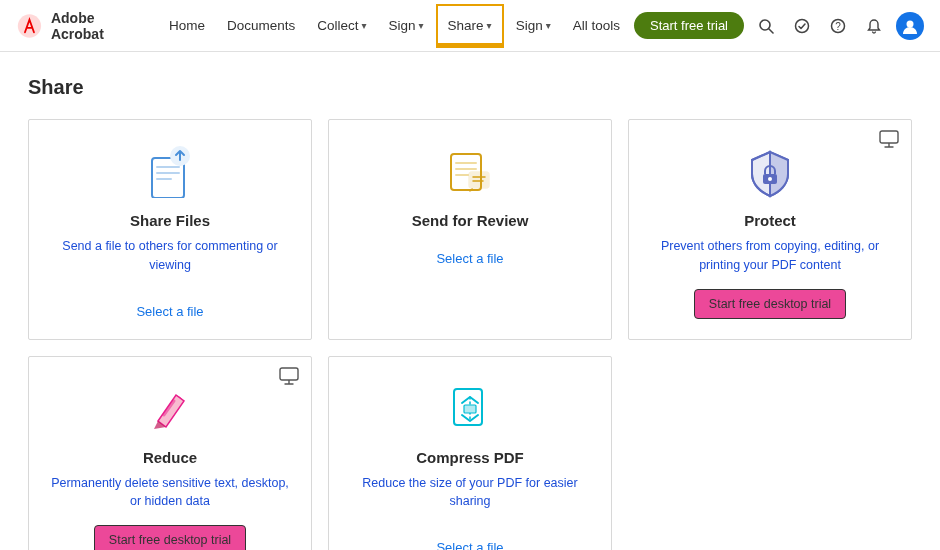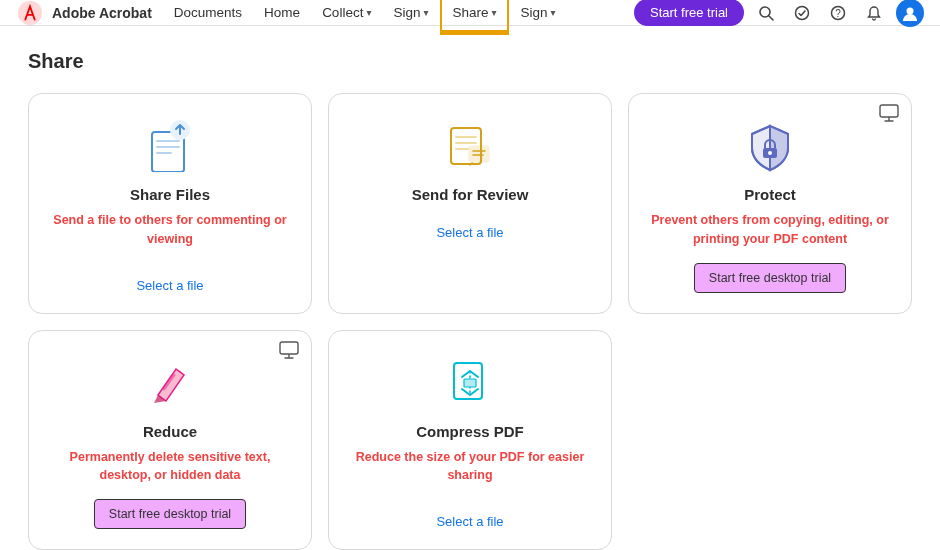--- a/index.html
+++ b/index.html
@@ -1,20 +1,20 @@
 <!DOCTYPE html>
 <html><head>
   <meta charset="utf-8">
   <style>
     * { box-sizing: border-box; margin: 0; padding: 0; }
     body { font-family: 'Segoe UI', Arial, sans-serif; background: #fff; width: 940px; height: 550px; overflow: hidden; }
 
     
     .navbar {
-      display: flex; align-items: center; height: 26px;
+      display: flex; align-items: center; height: 52px;
       border-bottom: 1px solid #e0e0e0; padding: 0 16px; gap: 4px;
     }
     .nav-logo { display: flex; align-items: center; gap: 8px; margin-right: 8px; }
     .nav-logo-icon { width: 28px; height: 28px; }
     .nav-logo-text { font-size: 14px; font-weight: 600; color: #333; }
     .nav-items { display: flex; align-items: center; gap: 2px; flex: 1; }
     .nav-item {
       padding: 0 10px; height: 44px; display: flex; align-items: center;
       font-size: 13.5px; color: #333; cursor: pointer; position: relative;
       white-space: nowrap;
@@ -23,48 +23,48 @@
     .nav-item.active-share {
       border: 2px solid #e8a000;
       border-bottom: 3px solid #e8a000;
       color: #333;
     }
     .nav-item.active-share::after {
       content: ''; position: absolute; bottom: -1px; left: 0; right: 0; height: 3px; background: #e8a000;
     }
     .nav-right { display: flex; align-items: center; gap: 8px; margin-left: auto; }
     .btn-trial {
-      background: #6d28d9; color: #fff; border: none; border-radius: 16px;
+      background: #4d7c0f; color: #fff; border: none; border-radius: 16px;
       padding: 6px 16px; font-size: 13px; cursor: pointer; white-space: nowrap;
     }
     .nav-icon-btn {
       width: 28px; height: 28px; display: flex; align-items: center; justify-content: center;
       cursor: pointer; border-radius: 50%; border: none; background: transparent; font-size: 16px; color: #444;
     }
     .avatar {
       width: 28px; height: 28px; border-radius: 50%; background: #1473e6;
       display: flex; align-items: center; justify-content: center; cursor: pointer;
     }
 
     
     .main { padding: 24px 28px; }
     .page-title { font-size: 20px; font-weight: 600; color: #2c2c2c; margin-bottom: 20px; }
 
     .cards-grid { display: grid; grid-template-columns: repeat(3, 1fr); gap: 16px; }
     .card {
-      border: 1px solid #d8d8d8; border-radius: 14px; padding: 24px 20px 20px;
+      border: 1px solid #d8d8d8; border-radius: 2px; padding: 24px 20px 20px;
       display: flex; flex-direction: column; align-items: center; text-align: center;
       position: relative; min-height: 185px;
     }
     .card-icon { width: 56px; height: 56px; margin-bottom: 12px; display: flex; align-items: center; justify-content: center; }
     .card-title { font-size: 15px; font-weight: 700; color: #2c2c2c; margin-bottom: 8px; }
-    .card-desc { font-size: 12.5px; color: #ef4444; line-height: 1.5; flex: 1; font-weight: bold; }
+    .card-desc { font-size: 12.5px; color: #1d4ed8; line-height: 1.5; flex: 1; }
     .card-link { font-size: 13px; color: #1473e6; cursor: pointer; margin-top: 14px; text-decoration: none; }
     .btn-desktop-trial {
-      margin-top: 14px; border: 1px solid #333; background: #f0abfc; color: #333;
+      margin-top: 14px; border: 1px solid #333; background: #ec4899; color: #333;
       border-radius: 4px; padding: 7px 14px; font-size: 12.5px; cursor: pointer;
     }
     .desktop-badge {
       position: absolute; top: 10px; right: 12px; font-size: 18px; color: #555;
     }
 
     
     .cards-row2 { display: grid; grid-template-columns: repeat(3, 1fr); gap: 16px; margin-top: 16px; }
   </style>
 </head>
@@ -75,40 +75,43 @@
 
     <svg class="nav-logo-icon" viewBox="0 0 30 30" xmlns="http://www.w3.org/2000/svg">
       <path d="M15 2C8 2 2 8 2 15s6 13 13 13 13-6 13-13S22 2 15 2z" fill="#ff0000" opacity="0.15"></path>
       <path d="M10 22 L15 8 L20 22 M12 17 h6" stroke="#e00" stroke-width="2" fill="none" stroke-linecap="round"></path>
     </svg>
     <span class="nav-logo-text">Adobe Acrobat</span>
   </div>
 
   <div class="nav-items">
     <div class="nav-item">
+        <span>Home</span>
+      </div>
+    <div class="nav-item">
         <span>Documents</span>
-      </div>
-    <div class="nav-item">
-        <span>Home</span>
       </div>
     <div class="nav-item">
         <span>Collect</span>
         <span class="chevron">▾</span>
       </div>
     <div class="nav-item">
         <span>Sign</span>
         <span class="chevron">▾</span>
       </div>
     <div class="nav-item active-share">
         <span>Share</span>
         <span class="chevron">▾</span>
       </div>
     <div class="nav-item">
         <span>Sign</span>
         <span class="chevron">▾</span>
+      </div>
+    <div class="nav-item">
+        <span>All tools</span>
       </div>
   </div>
 
   <div class="nav-right">
     <button class="btn-trial">Start free trial</button>
     <button class="nav-icon-btn">
       <svg width="16" height="16" viewBox="0 0 16 16" fill="none">
         <circle cx="7" cy="7" r="5" stroke="#444" stroke-width="1.6"></circle>
         <line x1="11" y1="11" x2="15" y2="15" stroke="#444" stroke-width="1.6" stroke-linecap="round"></line>
       </svg>

